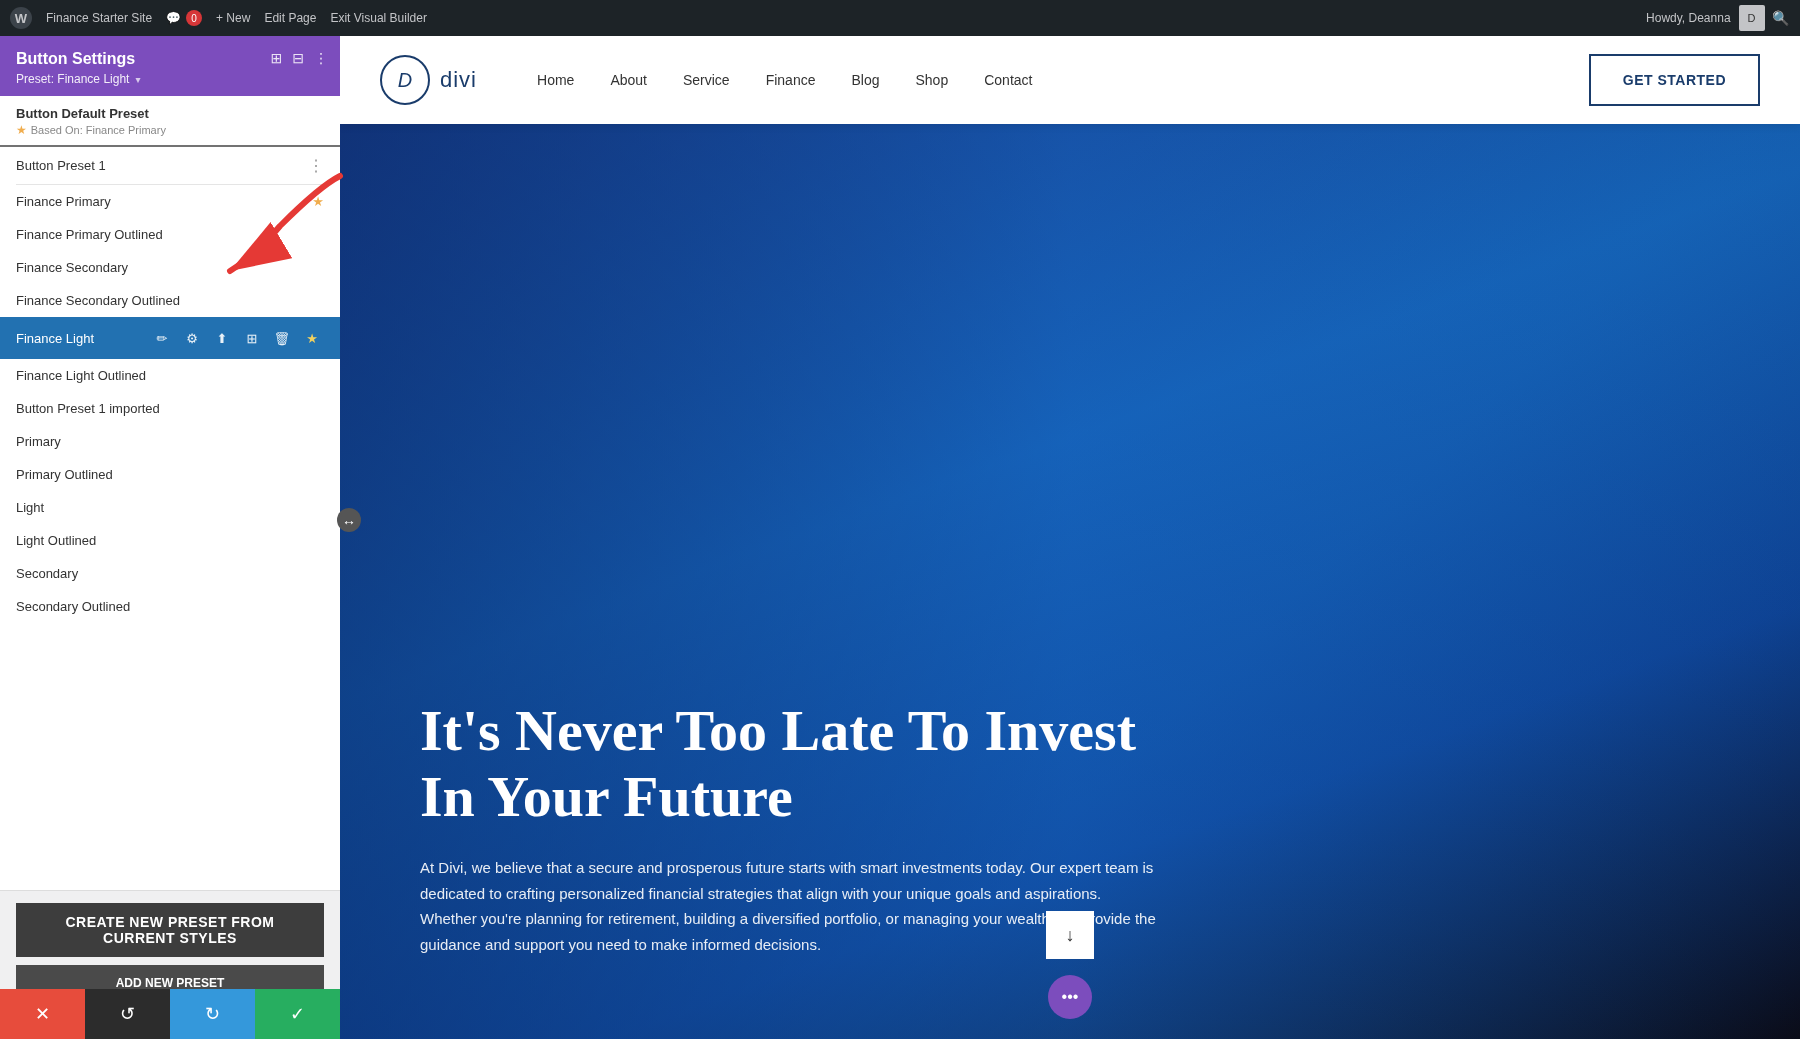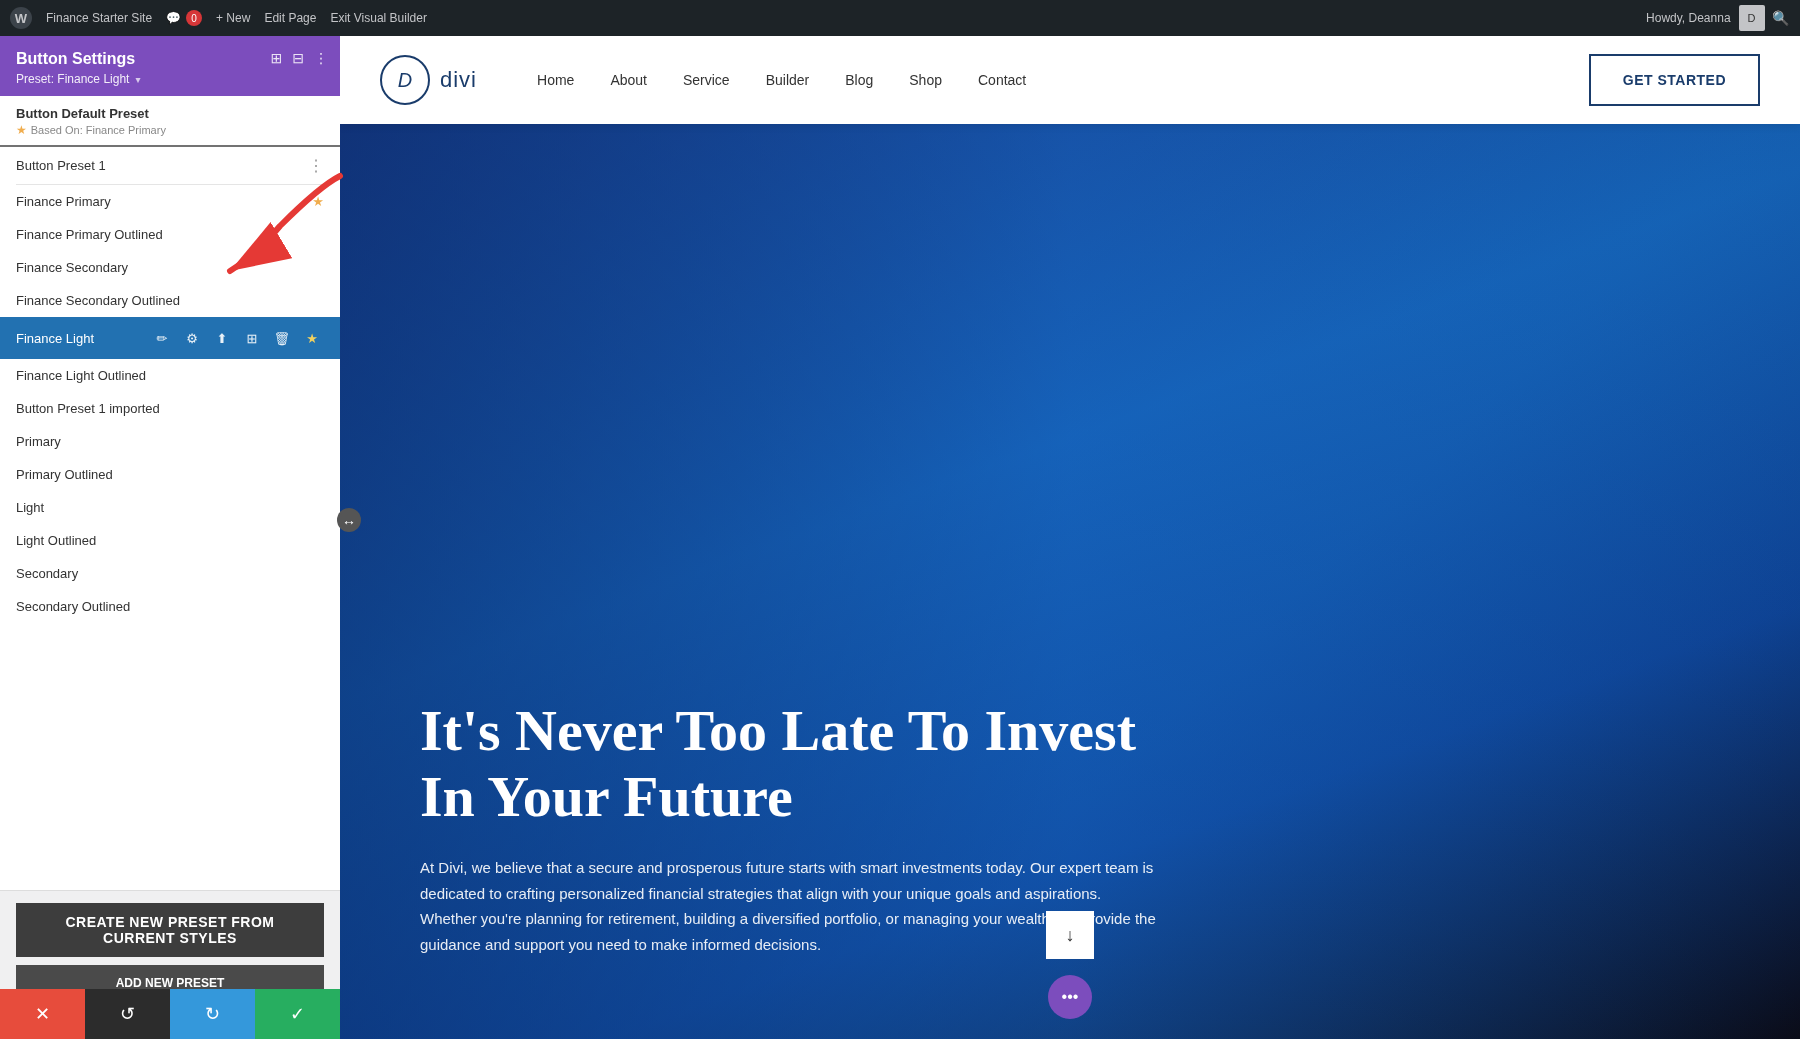--- a/index.html
+++ b/index.html
@@ -519,21 +519,21 @@
       <div class="site-logo">
         <div class="logo-circle">
           <span>D</span>
         </div>
         <span class="logo-text">divi</span>
       </div>
       <nav class="site-nav">
         <span class="nav-item">Home</span>
         <span class="nav-item">About</span>
         <span class="nav-item">Service</span>
-        <span class="nav-item">Builder</span>
+        <span class="nav-item">Finance</span>
         <span class="nav-item">Blog</span>
         <span class="nav-item">Shop</span>
         <span class="nav-item">Contact</span>
       </nav>
       <button class="get-started-btn">GET STARTED</button>
     </div>
 
     <div class="hero-section">
       <div class="hero-bg-buildings"></div>
       <div class="hero-overlay"></div>

